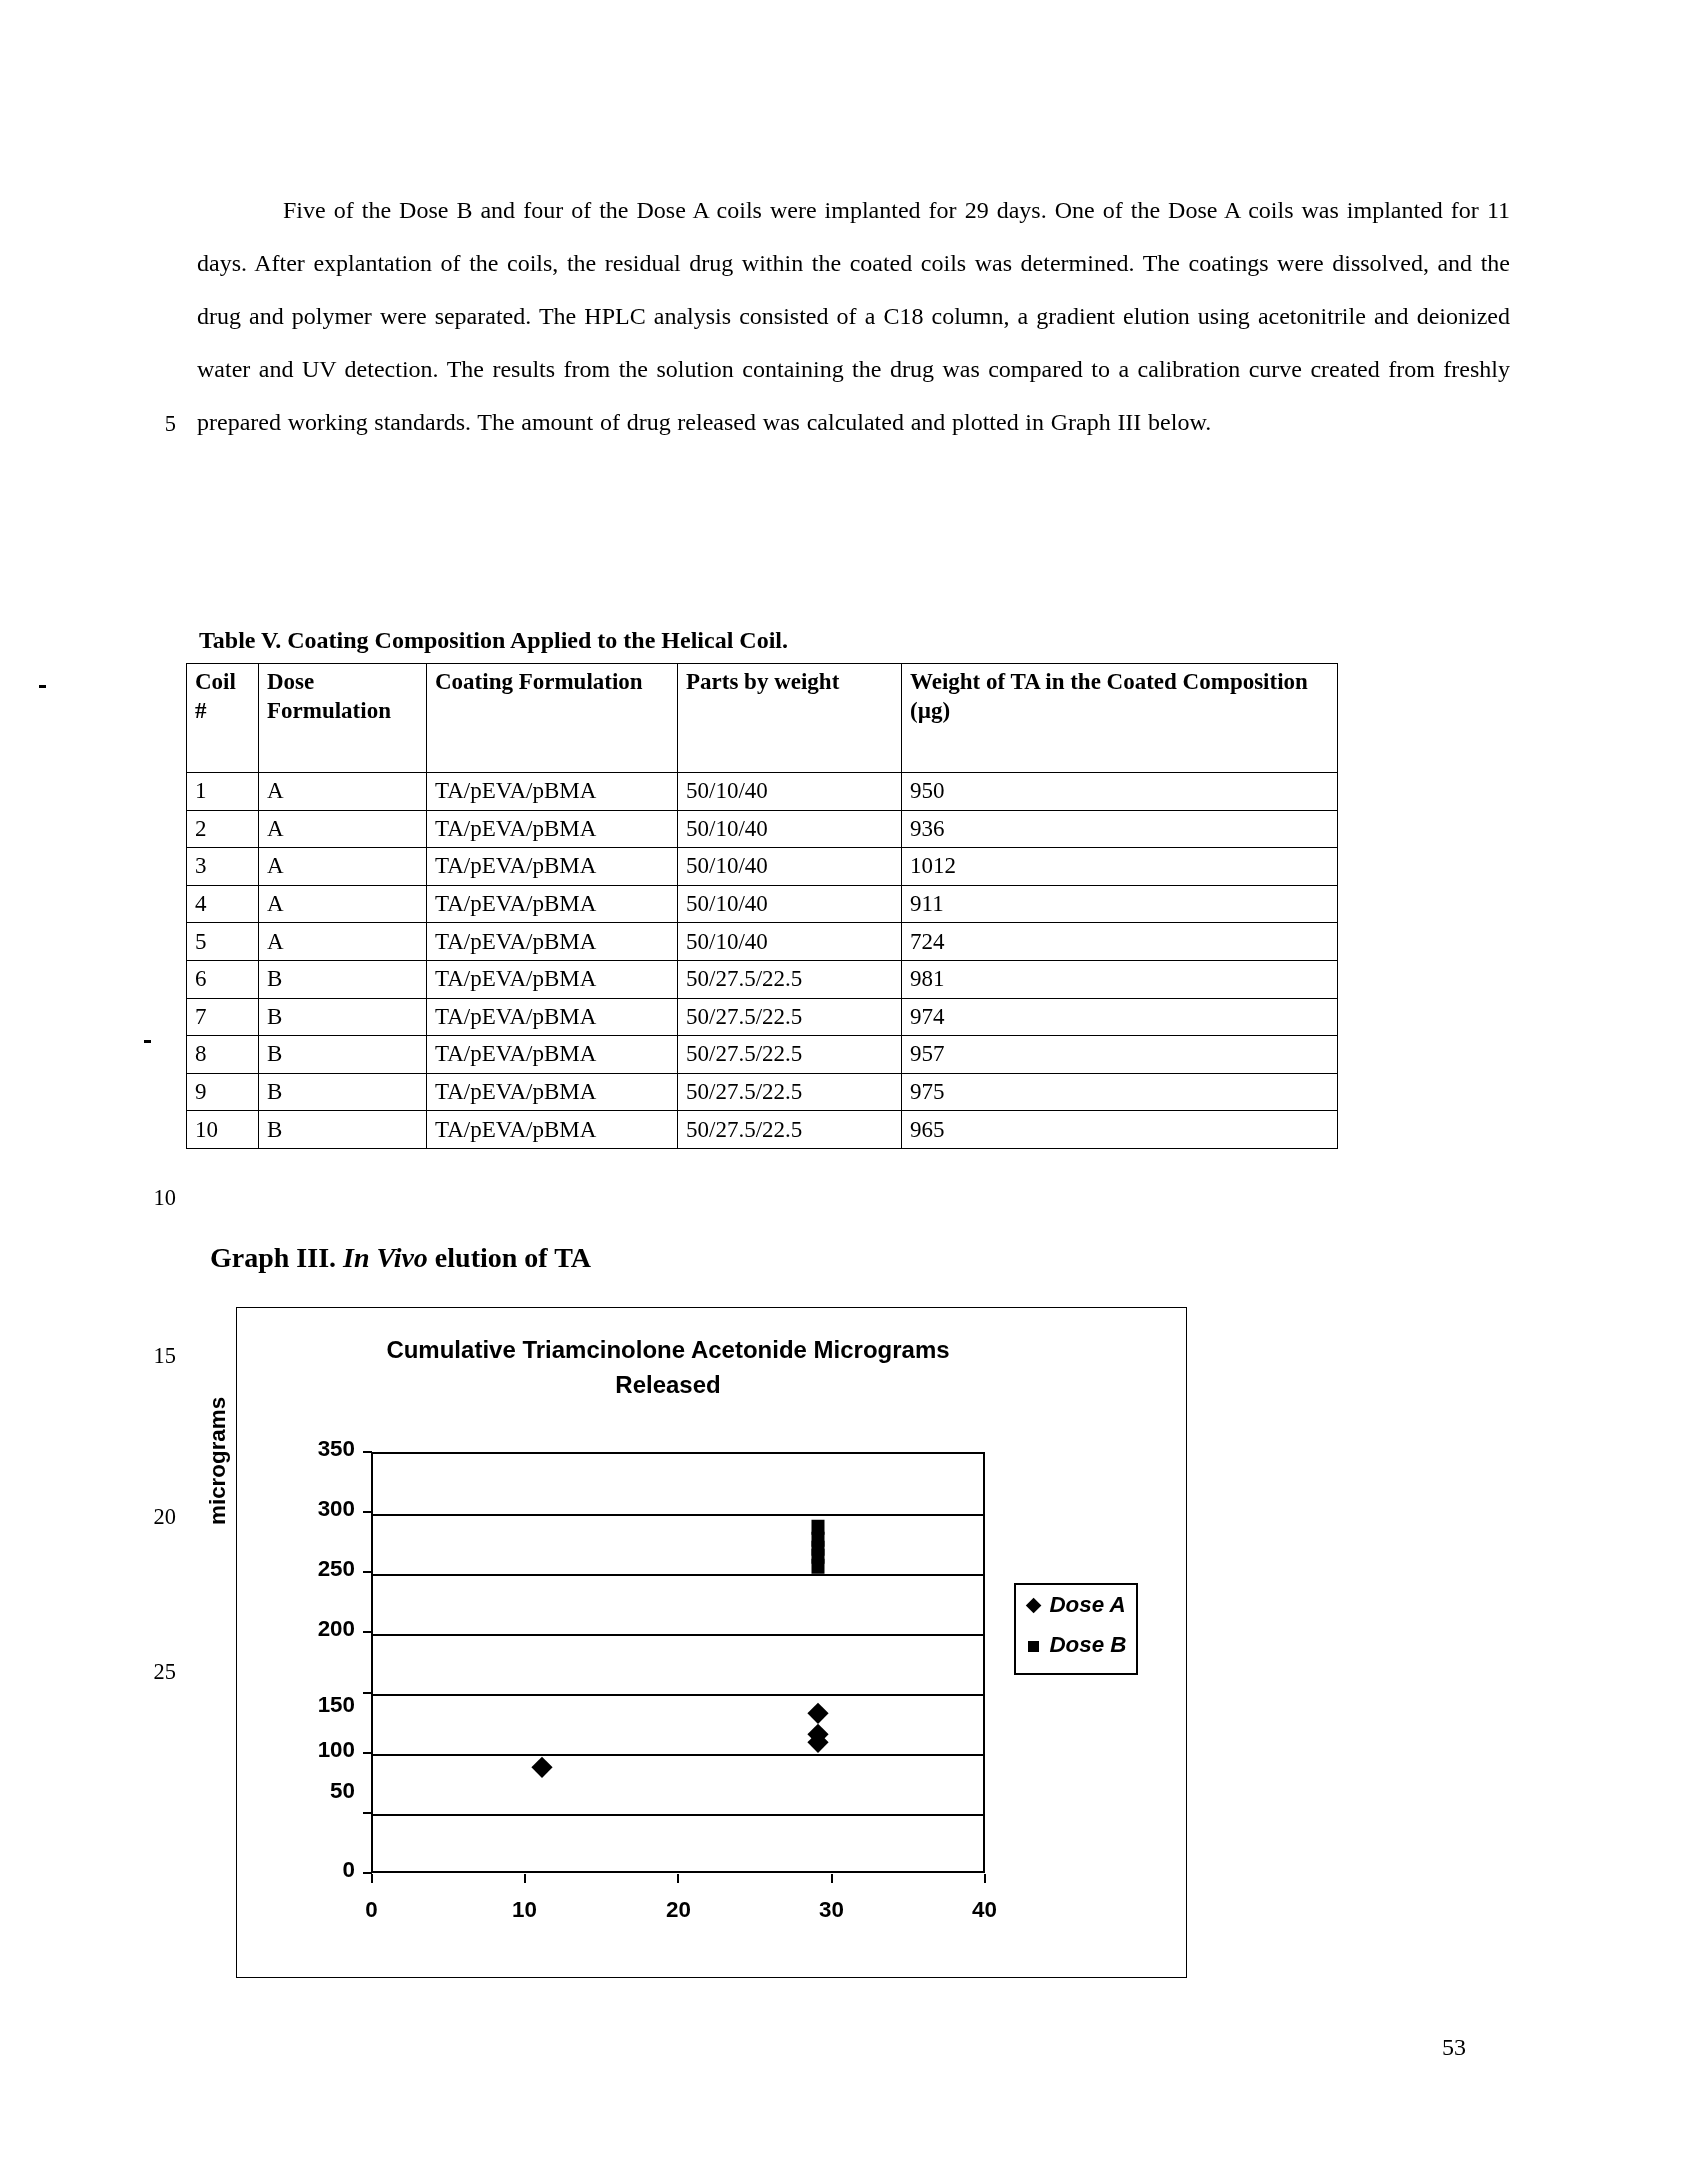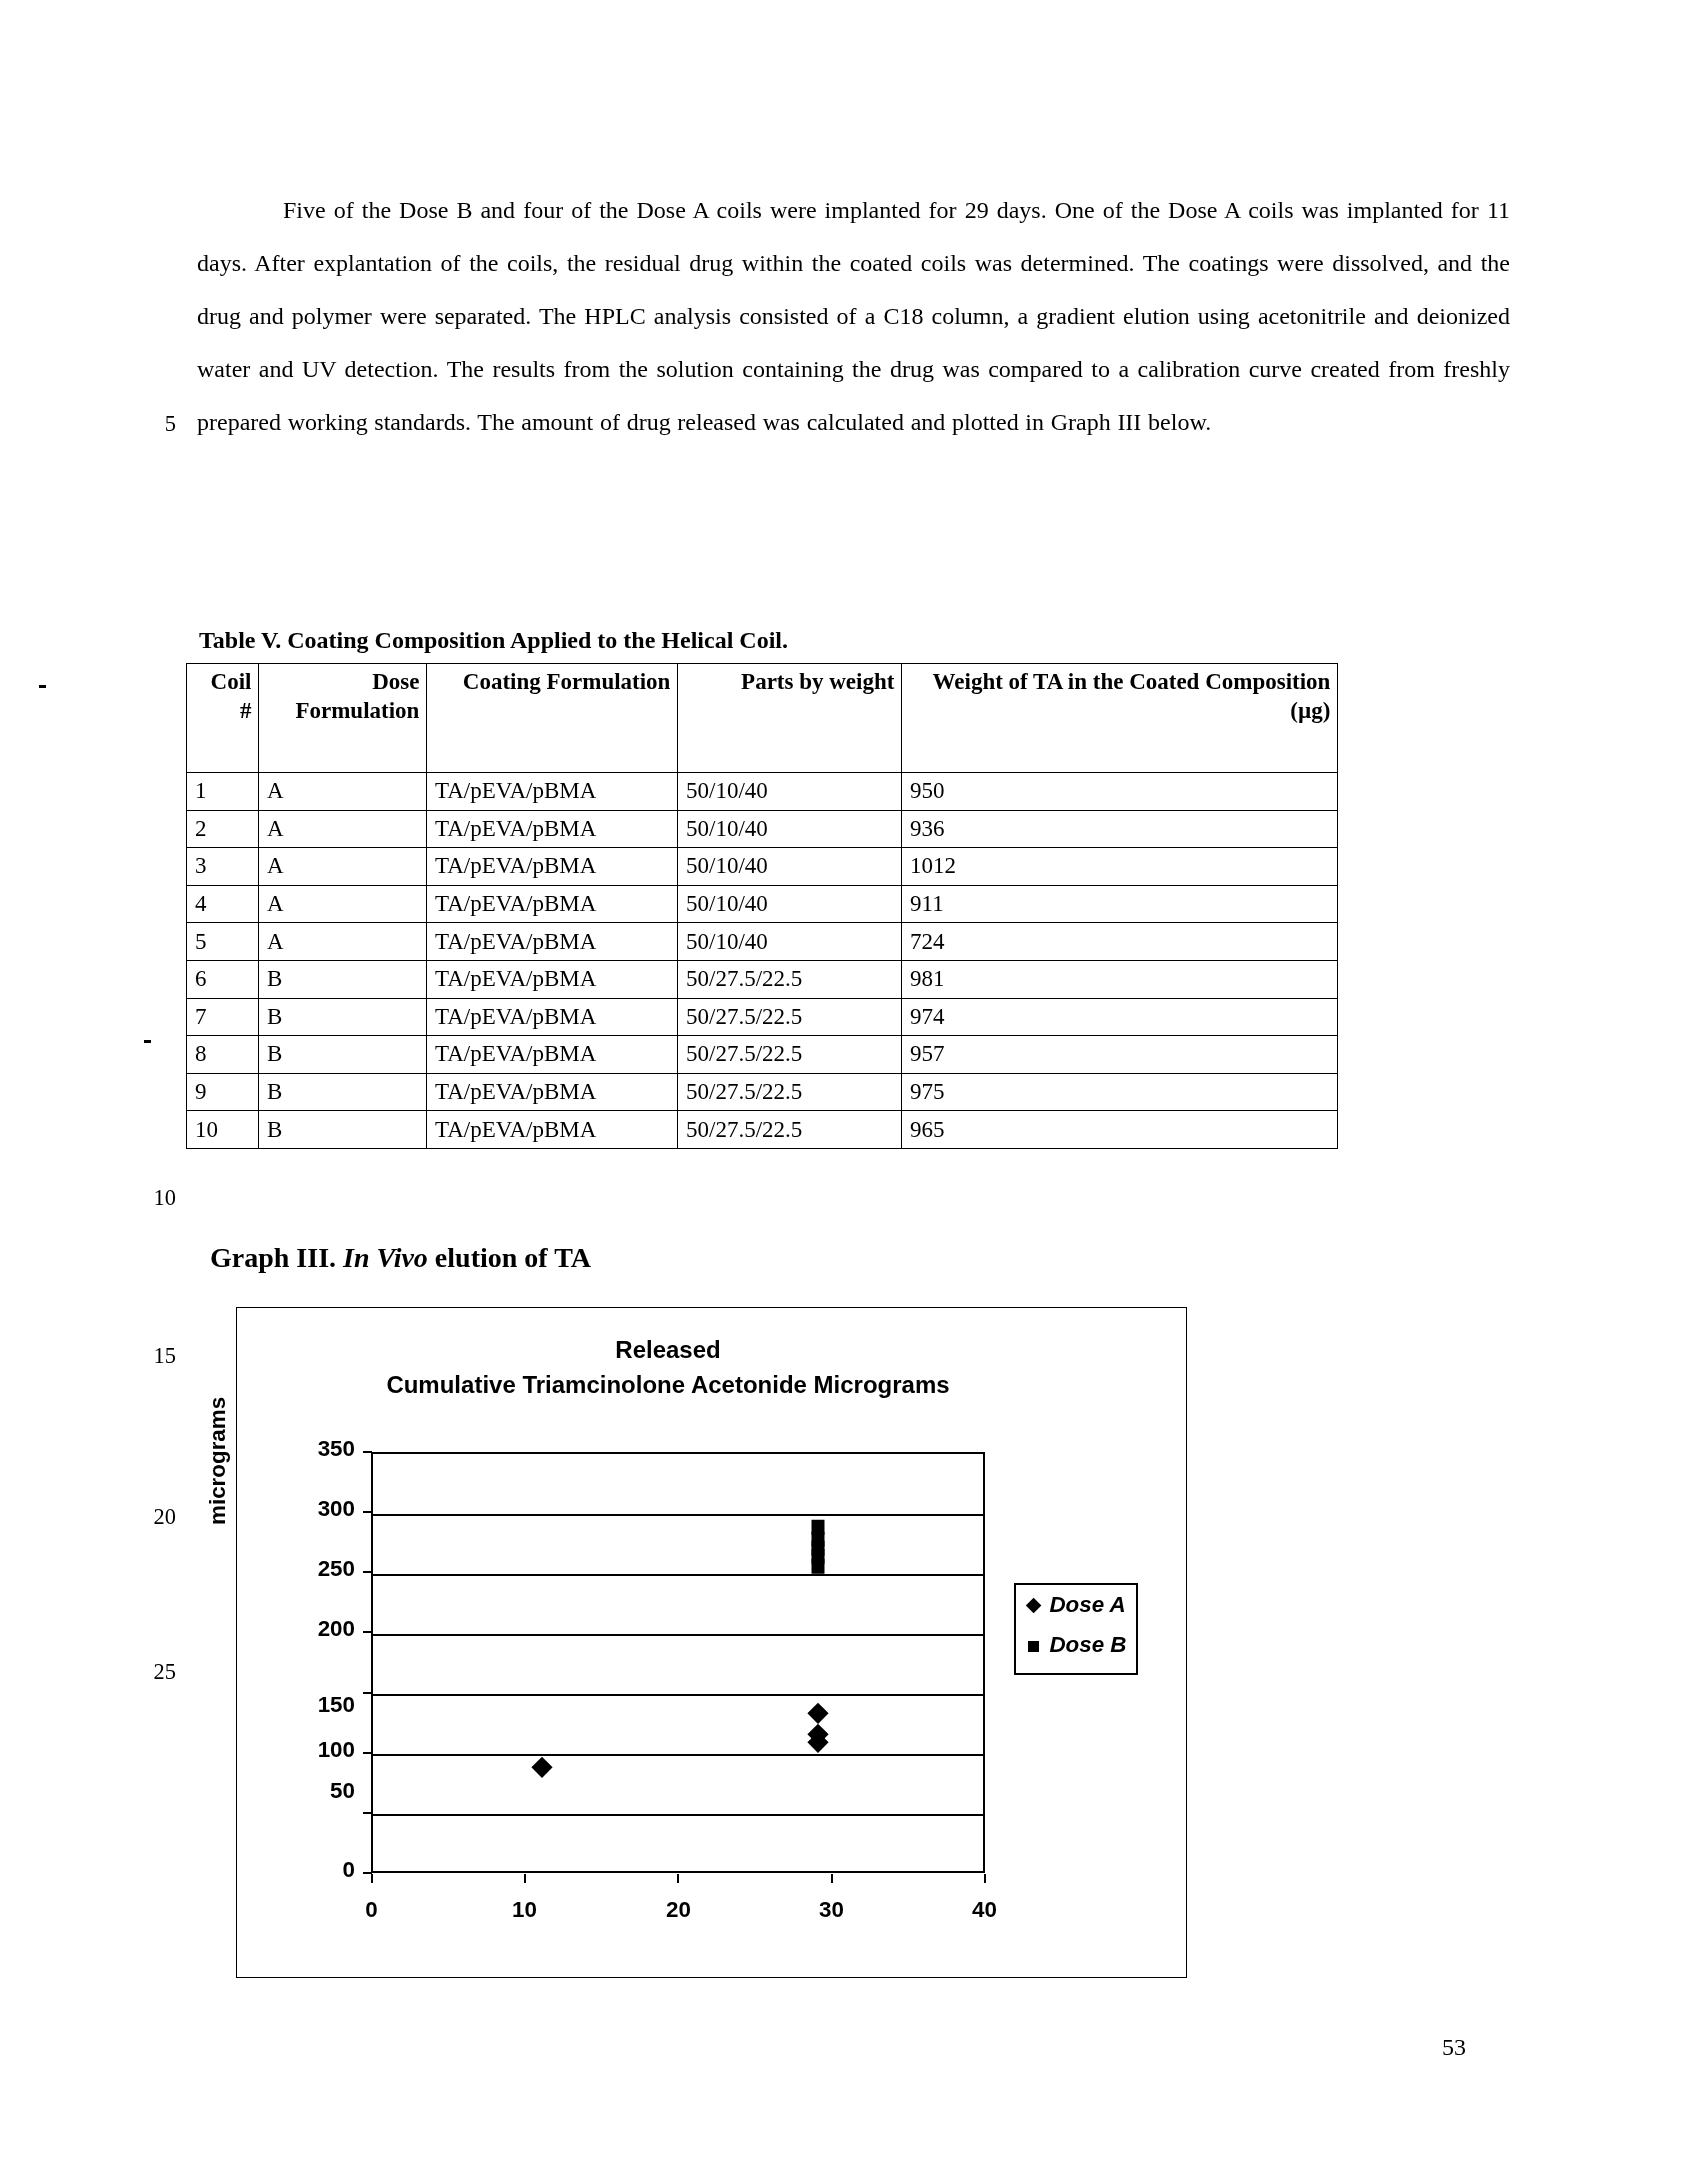--- a/index.html
+++ b/index.html
@@ -56,21 +56,21 @@
     font-size:23px;
   }
   table.coat th, table.coat td {
     border:1.3px solid #000;
     padding:2.6px 6.6px 4px 8px;
     text-align:left;
     vertical-align:top;
     line-height:29px;
     font-weight:normal;
   }
-  table.coat th { font-weight:bold;text-align:right; }
+  table.coat th { font-weight:bold; }
   table.coat thead th { height:109px; }
   table.coat tbody td { height:37px; padding-top:1.3px; padding-bottom:1.3px; line-height:34px; }
   .c-coil  { width:72px; }
   .c-dose  { width:168px; }
   .c-coatf { width:251px; }
   .c-parts { width:224px; }
   .c-wt    { width:auto; }
 
   
   .graph-caption {
@@ -289,22 +289,22 @@
         <td class="c-parts">50/27.5/22.5</td>
         <td class="c-wt">965</td>
       </tr>
     </tbody>
 </table>
 
 <div class="graph-caption"><span>Graph III. </span><i>In Vivo</i><span> elution of TA</span></div>
 
 <div class="chart-box">
   <div class="chart-title">
+    <div>Cumulative Triamcinolone Acetonide Micrograms</div>
     <div>Released</div>
-    <div>Cumulative Triamcinolone Acetonide Micrograms</div>
   </div>
 
   <div class="axis-y-title">micrograms</div>
 
   <div class="plot" id="plot">
       <div class="gridline" style="top: 360px;"></div>
       <div class="gridline" style="top: 300px;"></div>
       <div class="gridline" style="top: 240px;"></div>
       <div class="gridline" style="top: 180px;"></div>
       <div class="gridline" style="top: 120px;"></div>

